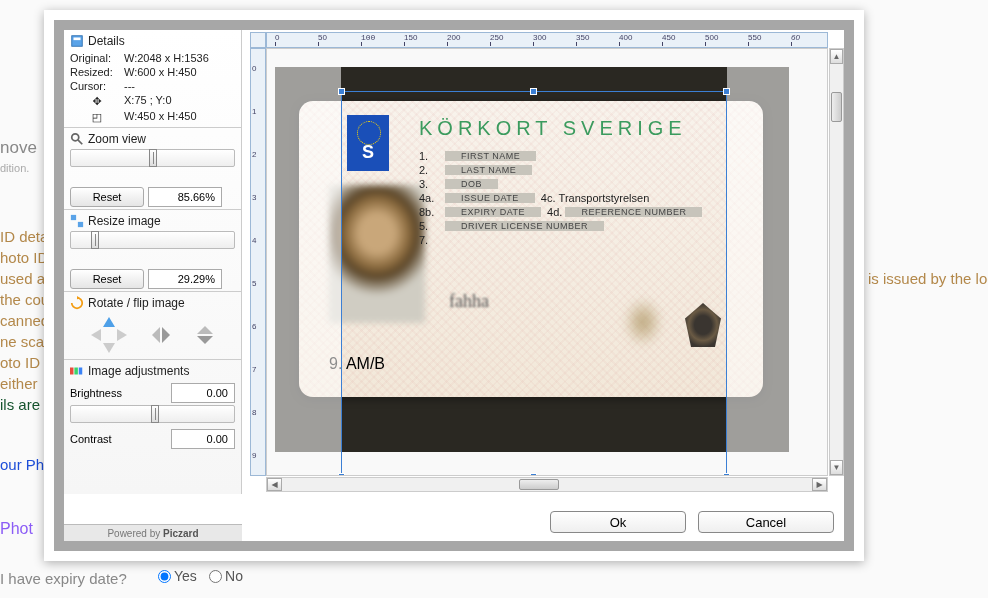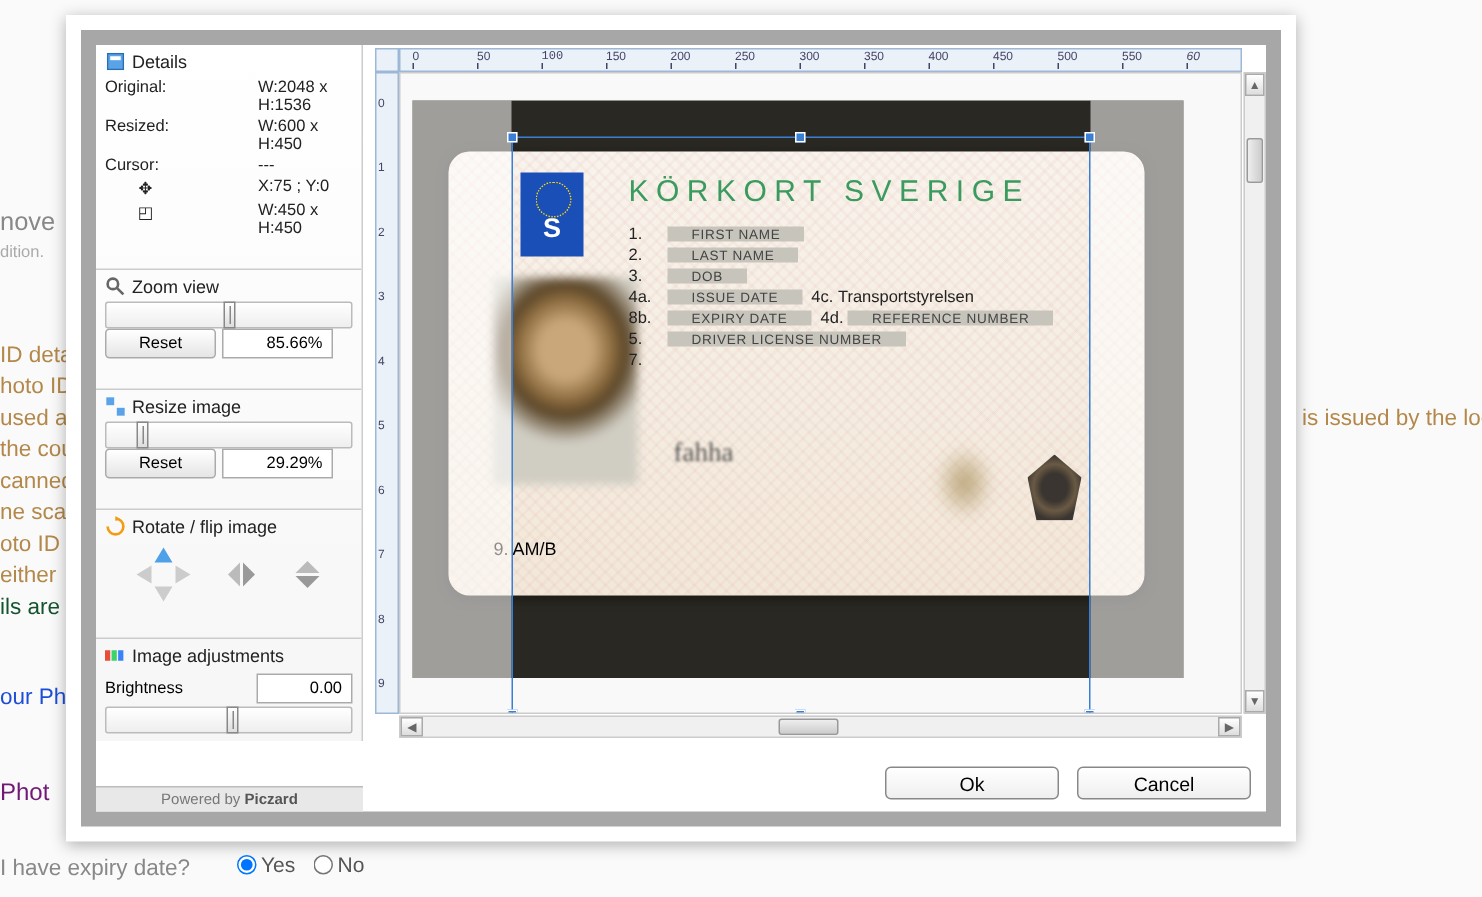--- a/index.html
+++ b/index.html
@@ -5,29 +5,29 @@
 * { box-sizing: border-box; margin: 0; padding: 0; }
 body { font-family: -apple-system, Helvetica, Arial, sans-serif; font-size: 12px; background: #fff; position: relative; width: 988px; height: 598px; overflow: hidden; }
 
 .bg-page { position: absolute; inset: 0; background: #fafafa; color: #999; font-size: 15px; }
 .bg-line { position: absolute; left: 0; white-space: nowrap; }
 
 .modal { position: absolute; left: 44px; top: 10px; width: 820px; height: 551px; background: #fff; box-shadow: 0 2px 10px rgba(0,0,0,.3); }
 .modal-inner { position: absolute; inset: 10px; border: 10px solid #a7a7a7; background: #fff; }
 
 .left-panel { position: absolute; left: 0; top: 0; width: 178px; height: 464px; border-right: 1px solid #ccc; background: linear-gradient(#fff,#f6f6f6); overflow: hidden; }
-.section { border-bottom: 1px solid #ccc; padding: 4px 6px 20px; }
+.section { border-bottom: 1px solid #ccc; padding: 4px 6px 2px; }
 .sec-head { display: flex; align-items: center; gap: 4px; font-weight: 400; color: #222; padding-bottom: 3px; }
 .icon { width: 14px; height: 14px; display: inline-flex; align-items: center; justify-content: center; flex: none; }
 
 .details-row { display: flex; padding: 1px 0; font-size: 11px; color: #222; }
 .details-row .lbl { width: 54px; }
-.details-row .val { flex: 1; margin-left: 48px; }
-
-.slider-row { display: flex; gap: 4px; margin-top: 0; }
+.details-row .val { flex: 1; }
+
+.slider-row { display: flex; gap: 4px; margin-top: 20px; }
 .slider { flex: 1; height: 18px; background: linear-gradient(#fff,#eee); border: 1px solid #bbb; border-radius: 2px; position: relative; }
 .slider .thumb { position: absolute; top: -1px; width: 8px; height: 18px; background: linear-gradient(#fff,#ddd); border: 1px solid #888; left: var(--p,50%); }
 .slider .thumb::after { content:""; position:absolute; left:3px; top:2px; bottom:2px; width:1px; background:#888; }
 .btn-sm { width: 74px; height: 20px; border: 1px solid #aaa; background: linear-gradient(#fff,#e5e5e5); border-radius: 3px; font-size: 11px; cursor: pointer; }
 .valbox { width: 74px; height: 20px; border: 1px solid #aaa; background: #fff; text-align: right; padding: 0 6px; font-size: 11px; line-height: 18px; }
 
 .rotate-ctrl { display: flex; gap: 24px; align-items: center; justify-content: center; padding: 4px 0; }
 .diamond { width: 36px; height: 36px; position: relative; }
 .diamond .tri { position: absolute; width: 0; height: 0; }
 .tri.n { top: 0; left: 12px; border-left: 6px solid transparent; border-right: 6px solid transparent; border-bottom: 10px solid #4ea0e8; }
@@ -64,21 +64,21 @@
 .id-card::before { content:""; position:absolute; inset:0; background: repeating-linear-gradient(45deg, rgba(200,100,100,.05) 0 2px, transparent 2px 6px), repeating-linear-gradient(-45deg, rgba(200,100,100,.05) 0 2px, transparent 2px 6px); }
 .eu-flag { position: absolute; left: 48px; top: 14px; width: 42px; height: 56px; background: #1a4fb8; display:flex; align-items:center; justify-content:center; }
 .eu-flag::before { content:""; position:absolute; top:6px; left:10px; width:22px; height:22px; border-radius:50%; border:1px dotted #ffd700; }
 .eu-flag span { color:#fff; font-weight:700; font-size:18px; margin-top:18px; }
 .card-title { position:absolute; top:16px; left:120px; color:#3b9b5e; font-size:20px; letter-spacing:5px; font-weight:400; }
 .photo { position:absolute; left:30px; top:84px; width:96px; height:138px; background: radial-gradient(ellipse 60% 45% at 50% 35%, #c9a77a 30%, #8a6a3e 55%, #5a4528 70%, #d0cdc3 100%); filter: blur(3px); border-radius:2px; }
 .fields { position:absolute; left:120px; top:48px; font-size:11px; color:#222; }
 .fields div { padding:1px 0; display:flex; align-items:center; }
 .fields .n { width:26px; }
 .fields .blurtxt { background:#c7c4bb; color:#444; padding:0 16px; font-size:9px; letter-spacing:.5px; filter:blur(.3px); }
-.cat { position:absolute; bottom:24px; left:30px; font-size:12px; }
+.cat { position:absolute; bottom:24px; left:30px; font-size:16px; }
 .sig { position:absolute; left:150px; top:190px; font-family: cursive; font-size:18px; color:#555; filter: blur(1px); }
 .ghost { position:absolute; right:100px; bottom:50px; width:40px; height:50px; background: radial-gradient(#bba57a,transparent 70%); filter:blur(4px); }
 .holo { position:absolute; right:40px; bottom:50px; width:40px; height:44px; background: radial-gradient(ellipse, #3a3530 30%, #6a5a44 50%, #3a3530 70%); clip-path: polygon(50% 0, 95% 35%, 80% 100%, 20% 100%, 5% 35%); }
 
 .crop-rect { position: absolute; left: 66px; top: 24px; width: 386px; height: 386px; border: 1px solid #3b7fd4; }
 .handle { position: absolute; width: 7px; height: 7px; background: #3b7fd4; border: 1px solid #fff; }
 .h-tl { left: -4px; top: -4px; } .h-tr { right: -4px; top: -4px; }
 .h-bl { left: -4px; bottom: -4px; } .h-br { right: -4px; bottom: -4px; }
 .h-tm { left: 50%; top: -4px; margin-left: -4px; } .h-bm { left: 50%; bottom: -4px; margin-left: -4px; }
 .crop-mask { position:absolute; background: rgba(255,255,255,.55); }
@@ -88,21 +88,21 @@
 .scroll-h { position: absolute; left: 24px; right: 16px; bottom: 2px; height: 15px; background: #f0f0f0; border: 1px solid #ccc; }
 .scroll-h .sbtn { position:absolute; top:0; width:15px; height:13px; background:linear-gradient(#fff,#ddd); border:1px solid #aaa; font-size:8px; text-align:center; line-height:11px; color:#666; }
 .scroll-h .sbtn.l { left:0; } .scroll-h .sbtn.r { right:0; }
 .scroll-h .sthumb { position:absolute; left:45%; top:1px; width:40px; height:11px; background:linear-gradient(#eee,#ccc); border:1px solid #999; border-radius:2px; }
 .scroll-v { position: absolute; right: 0; top: 18px; bottom: 18px; width: 15px; background: #f0f0f0; border: 1px solid #ccc; }
 .scroll-v .sbtn { position:absolute; left:0; width:13px; height:15px; background:linear-gradient(#fff,#ddd); border:1px solid #aaa; font-size:8px; text-align:center; line-height:13px; color:#666; }
 .scroll-v .sbtn.t { top:0; } .scroll-v .sbtn.b { bottom:0; }
 .scroll-v .sthumb { position:absolute; top:10%; left:1px; width:11px; height:30px; background:linear-gradient(90deg,#eee,#ccc); border:1px solid #999; border-radius:2px; }
 
 .footer-btns { position: absolute; right: 10px; bottom: 8px; display: flex; gap: 12px; }
-.btn { width: 116px; height: 22px; border: 1px solid #888; background: linear-gradient(#fff,#efefef); border-radius: 4px; font-size: 13px; cursor: pointer; }
+.btn { width: 136px; height: 22px; border: 1px solid #888; background: linear-gradient(#fff,#efefef); border-radius: 4px; font-size: 13px; cursor: pointer; }
 
 .bg-radio { display:inline-flex; align-items:center; gap:3px; margin-right:8px; color:#555; font-size:14px; }
 .bg-radio input { margin:0; }
 </style>
 </head>
 <body>
 
 <div class="bg-page">
   <div class="bg-line" style="top:138px;left:0;font-size:17px;color:#888">nove</div>
   <div class="bg-line" style="top:162px;left:0;font-size:11px;color:#aaa">dition.</div>
@@ -110,21 +110,21 @@
   <div class="bg-line" style="top:249px;left:0;color:#b3884a">hoto ID</div>
   <div class="bg-line" style="top:270px;left:0;color:#b3884a">used a</div>
   <div class="bg-line" style="top:291px;left:0;color:#b3884a">the cou</div>
   <div class="bg-line" style="top:312px;left:0;color:#b3884a">canned</div>
   <div class="bg-line" style="top:333px;left:0;color:#b3884a">ne scan</div>
   <div class="bg-line" style="top:354px;left:0;color:#b3884a">oto ID n</div>
   <div class="bg-line" style="top:375px;left:0;color:#b3884a">either</div>
   <div class="bg-line" style="top:396px;left:0;color:#14532d">ils are</div>
   <div class="bg-line" style="top:270px;left:868px;color:#b3884a">is issued by the loc</div>
   <div class="bg-line" style="top:456px;left:0;color:#1d4ed8;font-size:15px">our Ph</div>
-  <div class="bg-line" style="top:520px;left:0;color:#701a75;font-size:16px">Phot</div>
+  <div class="bg-line" style="top:520px;left:0;color:#8b5cf6;font-size:16px">Phot</div>
   <div class="bg-line" style="top:570px;left:0;color:#888;font-size:15px">I have expiry date?</div>
   <div class="bg-line" style="top:568px;left:158px">
     <label class="bg-radio">
         <input type="radio" checked="" style="">
         <span>Yes</span>
       </label>
     <label class="bg-radio">
         <input type="radio" style="">
         <span>No</span>
       </label>

